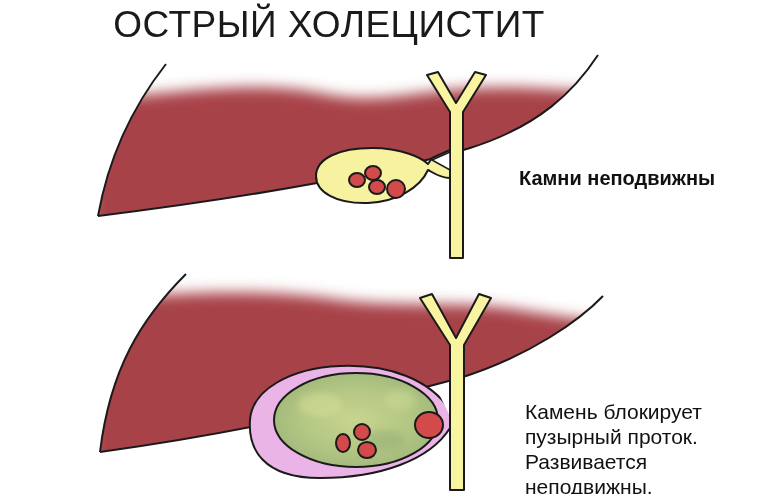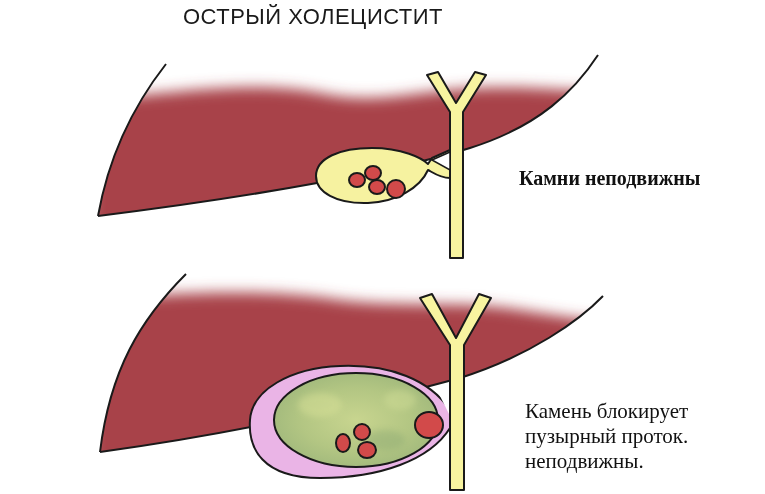--- a/index.html
+++ b/index.html
@@ -1,24 +1,24 @@
 <!DOCTYPE html>
 <html><head>
   <meta charset="utf-8">
   <style>
     html, body { margin: 0; padding: 0; background: #ffffff; }
     body { width: 765px; height: 494px; position: relative; overflow: hidden; font-family: "Liberation Sans", "DejaVu Sans", sans-serif; }
     .title {
-      position: absolute; left: 0; top: 4px; width: 626px; text-align: center;
-      font-size: 22px; color: #1a1a1a; letter-spacing: 0.5px; font-weight: normal;
+      position: absolute; left: 16px; top: 4px; width: 626px; text-align: center;
+      font-size: 37px; color: #1a1a1a; letter-spacing: 0.5px; font-weight: normal;
     }
     .scene { position: absolute; left: 0; top: 0; width: 765px; height: 494px; }
     .caption {
       position: absolute; color: #111; font-size: 21px; line-height: 25px;
-      font-family: Liberation Serif, serif;
+      font-family: Liberation Sans, sans-serif;
     }
     .caption-top { left: 519px; top: 166px; font-weight: bold; font-size: 20px; }
     .caption-bottom { left: 525px; top: 371px; margin-top: 28px; }
     .caption-bottom div { white-space: nowrap; }
   </style>
 </head>
 <body>
 
 <div class="title">ОСТРЫЙ ХОЛЕЦИСТИТ</div>
 
@@ -96,14 +96,15 @@
   </g>
 </svg>
 
 <div class="caption caption-top">
   <div>Камни неподвижны</div>
 </div>
 
 <div class="caption caption-bottom">
   <div>Камень блокирует</div>
   <div>пузырный проток.</div>
+  <div>Развивается</div>
   <div>неподвижны.</div>
 </div>
 
 </body></html>

